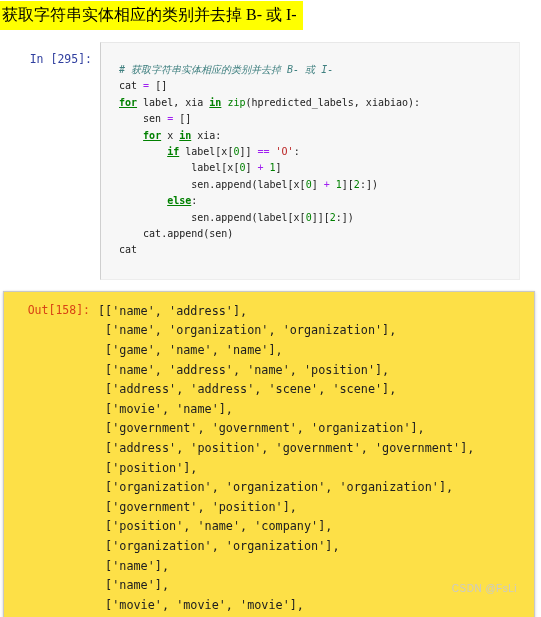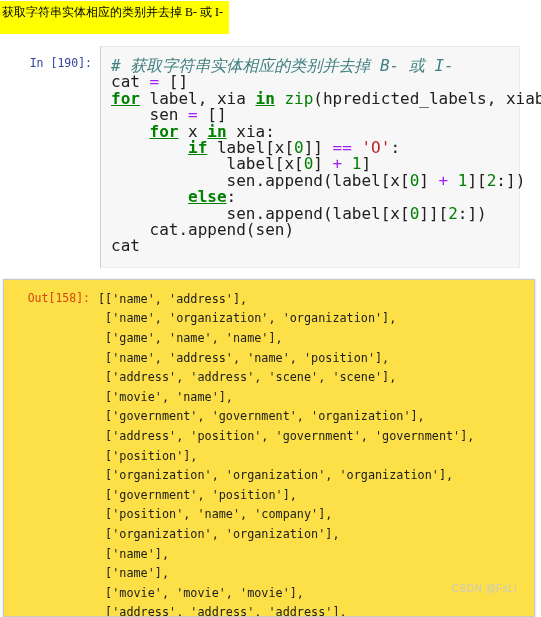--- a/index.html
+++ b/index.html
@@ -17,23 +17,23 @@
 
   
   .heading-wrap {
     padding: 1px 0 0 0;
   }
   .heading {
     display: inline-block;
     background: #ffff00;
     color: #000000;
     font-family: "Liberation Serif", "DejaVu Serif", serif;
-    font-size: 12px;
+    font-size: 16px;
     line-height: 1.5;
-    padding: 2px 6px 13px 2px;
+    padding: 2px 6px 3px 2px;
     white-space: pre;
   }
 
   
   .nb {
     margin-top: 12px;
   }
 
   
   .input-cell {
@@ -61,23 +61,23 @@
     max-width: 420px;
     background: #f7f7f7;
     border-left: 1px solid #cfcfcf;
     border-top: 1px solid #e8e8e8;
     border-right: 1px solid #ededed;
     border-bottom: 1px solid #ededed;
     padding: 7px 6px 8px 6px;
     box-sizing: border-box;
   }
   pre.code {
-    margin: 4px;
+    margin: 12px;
     font-family: "DejaVu Sans Mono", "Liberation Mono", monospace;
-    font-size: 16px;
+    font-size: 10px;
     line-height: 16.4px;
     color: #202020;
     white-space: pre;
     tab-size: 4;
   }
 
   
   .c  { color: #408080; font-style: italic; }   
   .k  { color: #008000; font-weight: bold; text-decoration: underline; }    
   .nb-fn { color: #008000; }                    
@@ -130,21 +130,21 @@
 </head>
 <body>
 
 <div class="heading-wrap">
   <span class="heading">获取字符串实体相应的类别并去掉 B- 或 I-</span>
 </div>
 
 <div class="nb">
 
   <div class="input-cell">
-    <div class="prompt in">In [190]:</div>
+    <div class="prompt in">In [295]:</div>
     <div class="code-area">
       <pre class="code"><span class="c"># 获取字符串实体相应的类别并去掉 B- 或 I-</span>
 cat <span class="o">=</span> []
 <span class="k">for</span> label, xia <span class="k">in</span> <span class="nb-fn">zip</span>(hpredicted_labels, xiabiao):
     sen <span class="o">=</span> []
     <span class="k">for</span> x <span class="k">in</span> xia:
         <span class="k">if</span> label[x[<span class="m">0</span>]] <span class="o">==</span> <span class="s">'O'</span>:
             label[x[<span class="m">0</span>] <span class="o">+</span> <span class="m">1</span>]
             sen.append(label[x[<span class="m">0</span>] <span class="o">+</span> <span class="m">1</span>][<span class="m">2</span>:])
         <span class="k">else</span>:

